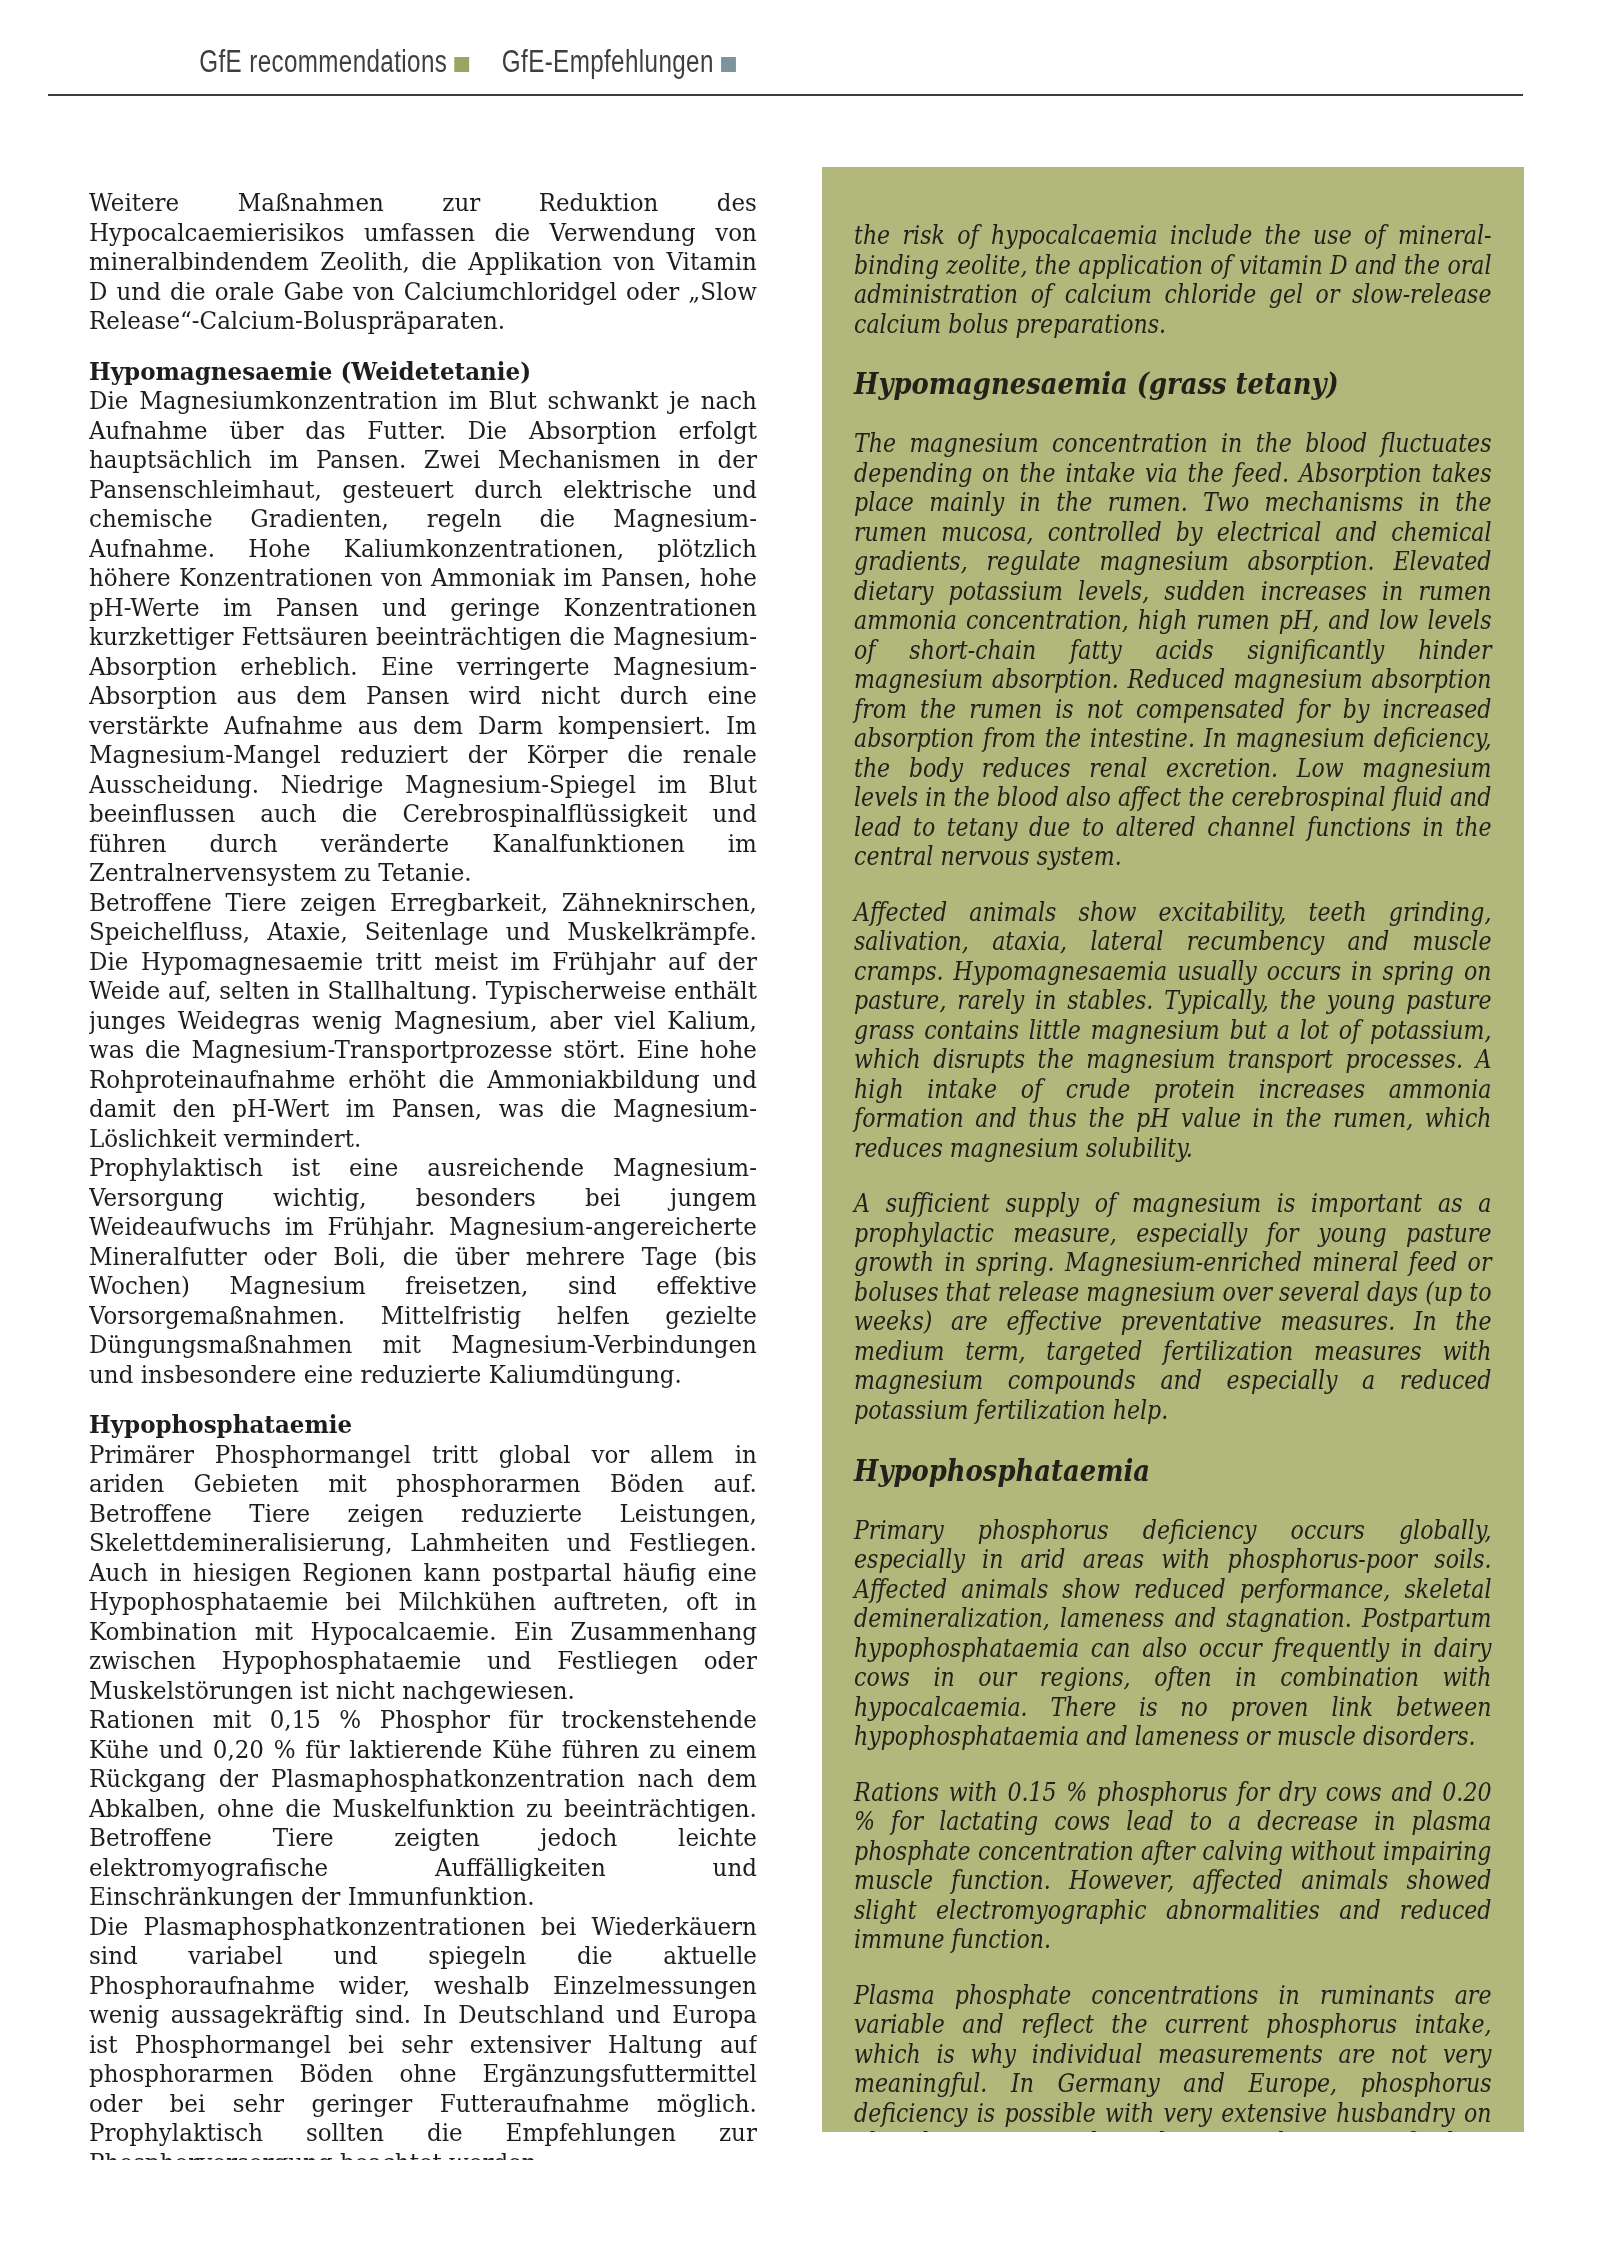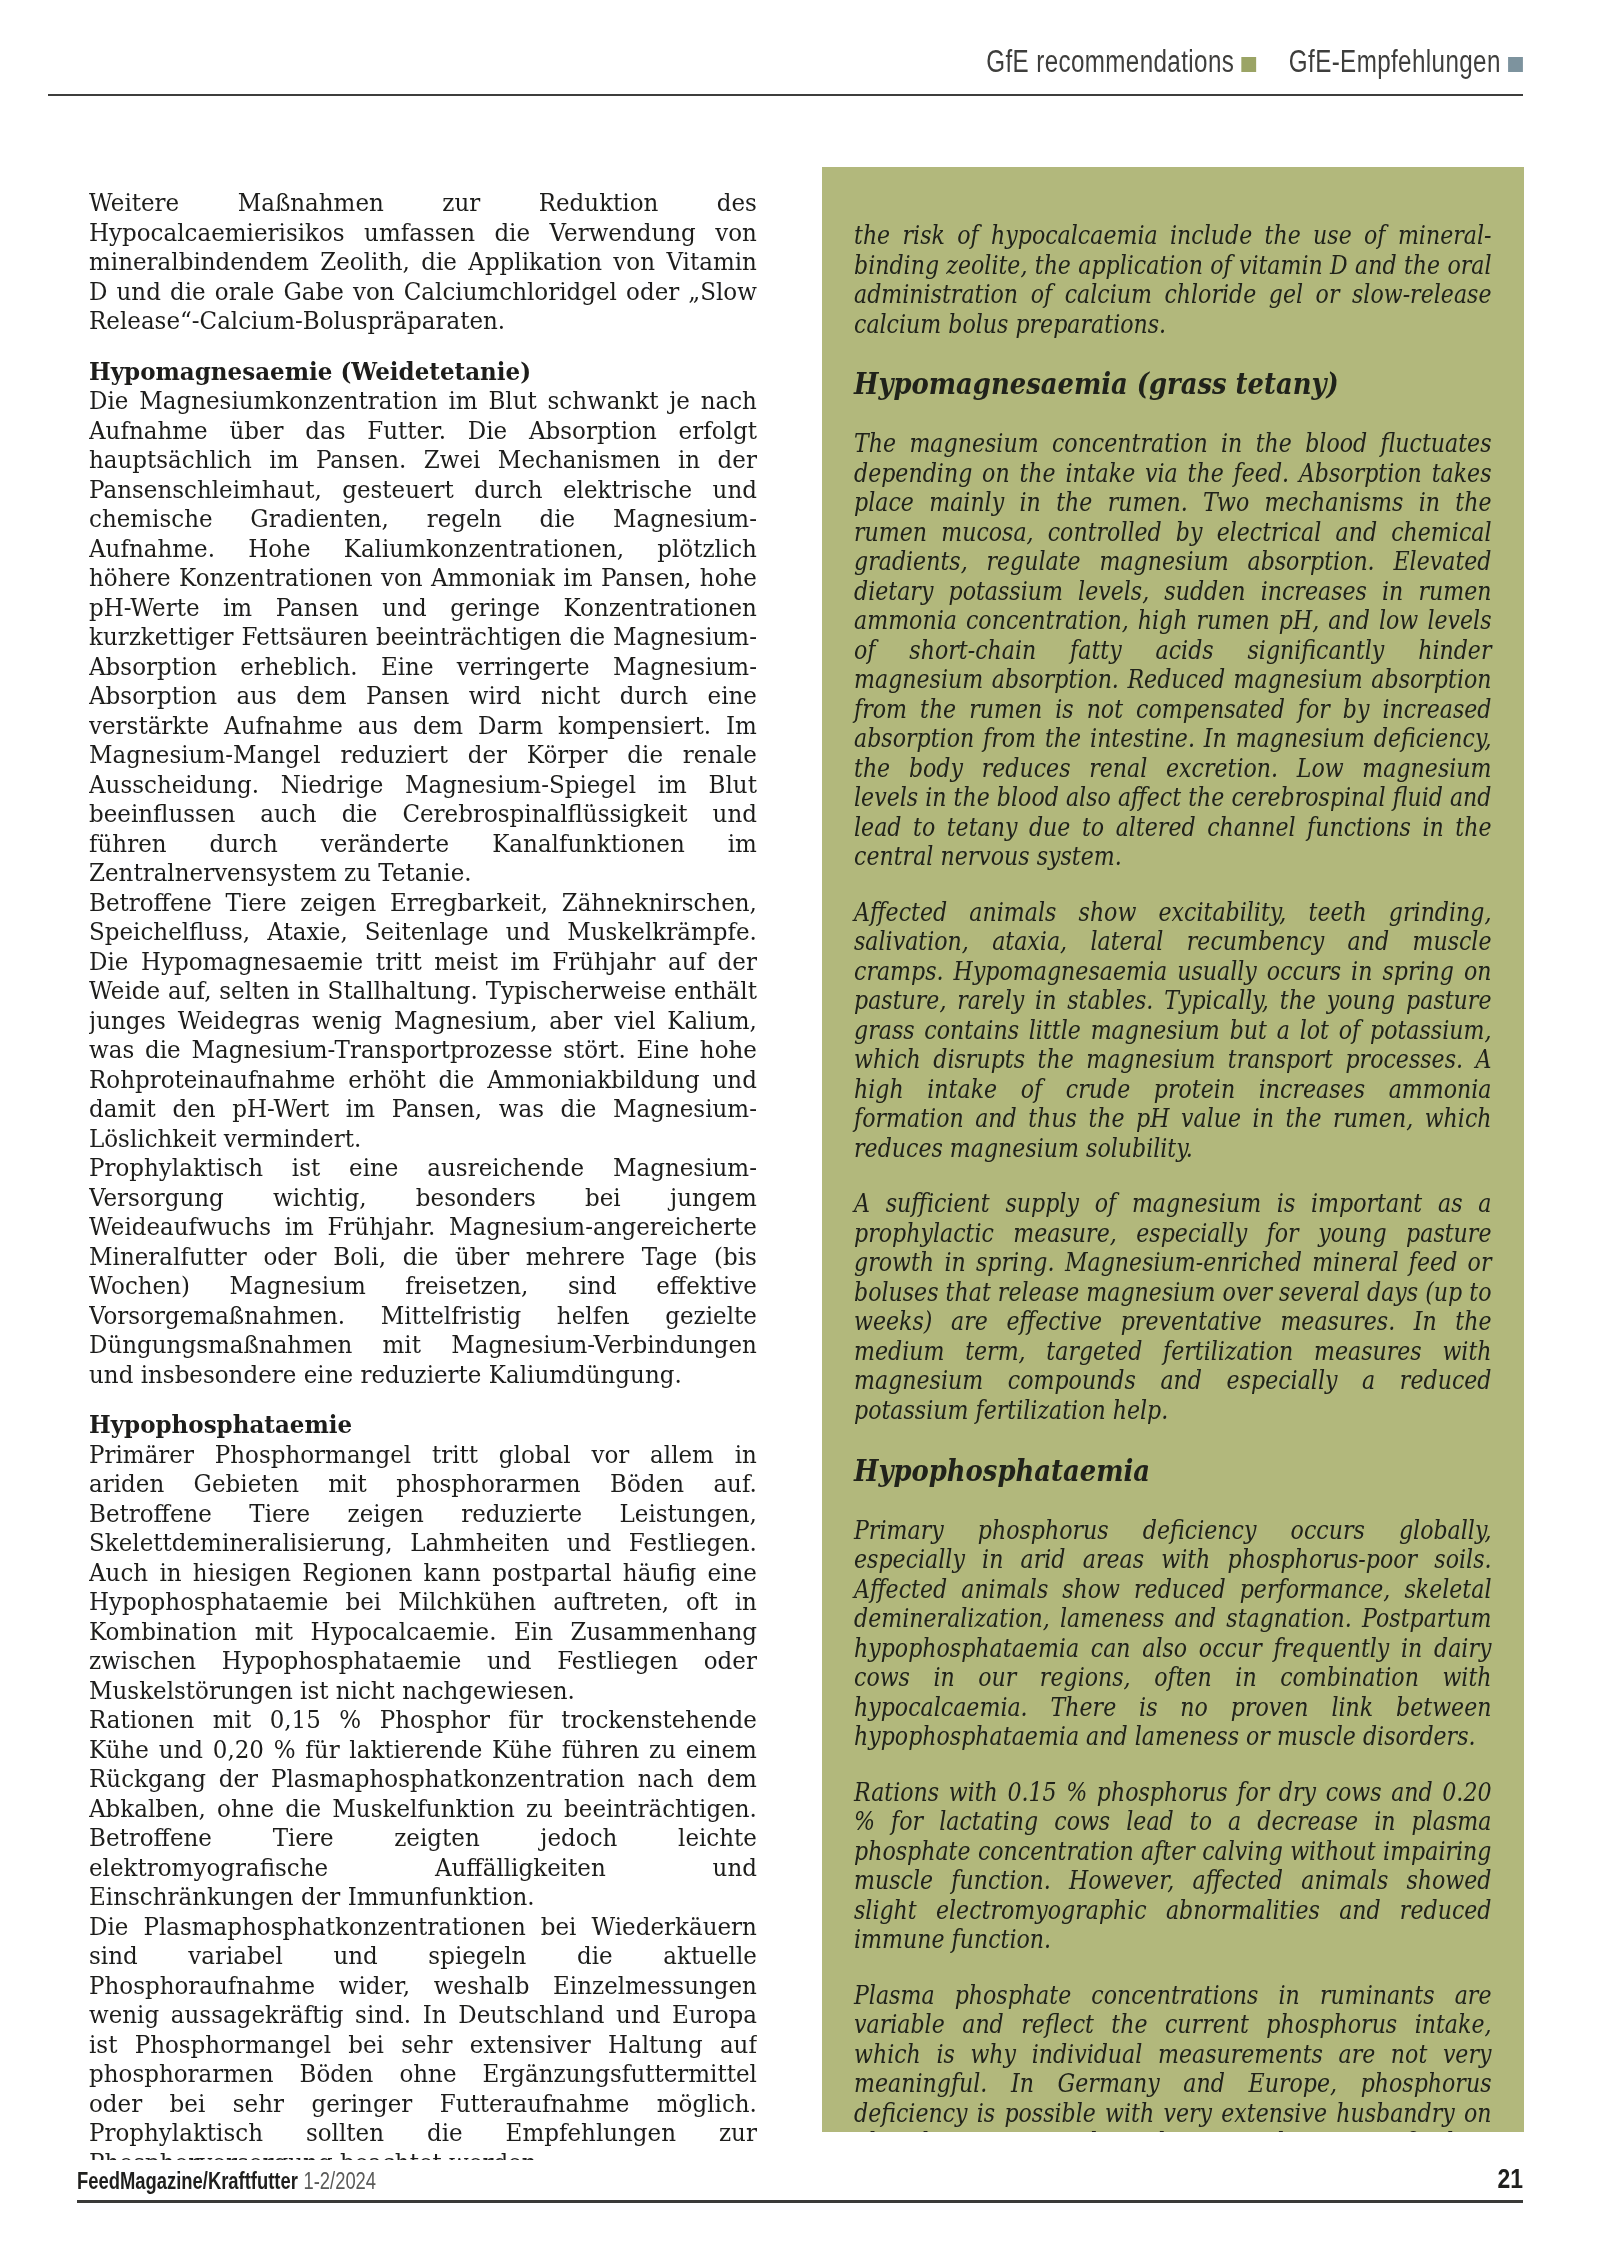--- a/index.html
+++ b/index.html
@@ -2,21 +2,21 @@
 <html><head>
 <meta charset="utf-8">
 <style>
   html, body { margin:0; padding:0; background:#ffffff; }
   .page {
     position:relative; width:1600px; height:2263px; background:#ffffff;
     font-family:"DejaVu Serif", serif; overflow:hidden;
   }
 
   
-  .header { position:absolute; top:44px; left:48px; right:77px; text-align:right; }
+  .header { position:absolute; top:44px; left:48px; right:77px; text-align:left; }
   .header-inner {
     display:inline-block; white-space:nowrap;
     transform:scaleX(0.78); transform-origin:100% 50%;
     font-family:"Liberation Sans", sans-serif; font-size:31px;
     letter-spacing:0.5px; color:#3e3e3c;
   }
   .sq { display:inline-block; width:19px; height:15px; margin-left:9px; }
   .sq-green { background:#9ba465; }
   .sq-blue  { background:#7d939e; }
   .header-gap { display:inline-block; width:42px; }
@@ -114,24 +114,14 @@
       <p>A sufficient supply of magnesium is important as a prophylactic measure, especially for young pasture growth in spring. Magnesium-enriched mineral feed or boluses that release magnesium over several days (up to weeks) are effective preventative measures. In the medium term, targeted fertilization measures with magnesium compounds and especially a reduced potassium fertilization help.</p>
 
       <h3>Hypophosphataemia</h3>
       <p>Primary phosphorus deficiency occurs globally, especially in arid areas with phosphorus-poor soils. Affected animals show reduced performance, skeletal demineralization, lameness and stagnation. Postpartum hypophosphataemia can also occur frequently in dairy cows in our regions, often in combination with hypocalcaemia. There is no proven link between hypophosphataemia and lameness or muscle disorders.</p>
       <p>Rations with 0.15 % phosphorus for dry cows and 0.20 % for lactating cows lead to a decrease in plasma phosphate concentration after calving without impairing muscle function. However, affected animals showed slight electromyographic abnormalities and reduced immune function.</p>
       <p>Plasma phosphate concentrations in ruminants are variable and reflect the current phosphorus intake, which is why individual measurements are not very meaningful. In Germany and Europe, phosphorus deficiency is possible with very extensive husbandry on phosphorus-poor soils without supplementary feed or with very low feed intake. Prophylactically, the recommendations for phosphorus supply should be observed.</p>
 
     </div>
   </div>
 
-  <div class="footer">
-    <div class="footer-left">
-      <span class="footer-left-inner">
-        <span class="journal">FeedMagazine/Kraftfutter</span><span class="issue">1-2/2024</span>
-      </span>
-    </div>
-    <div class="footer-right">
-      <span class="footer-right-inner">21</span>
-    </div>
-  </div>
 
 </div>
 
 </body></html>

